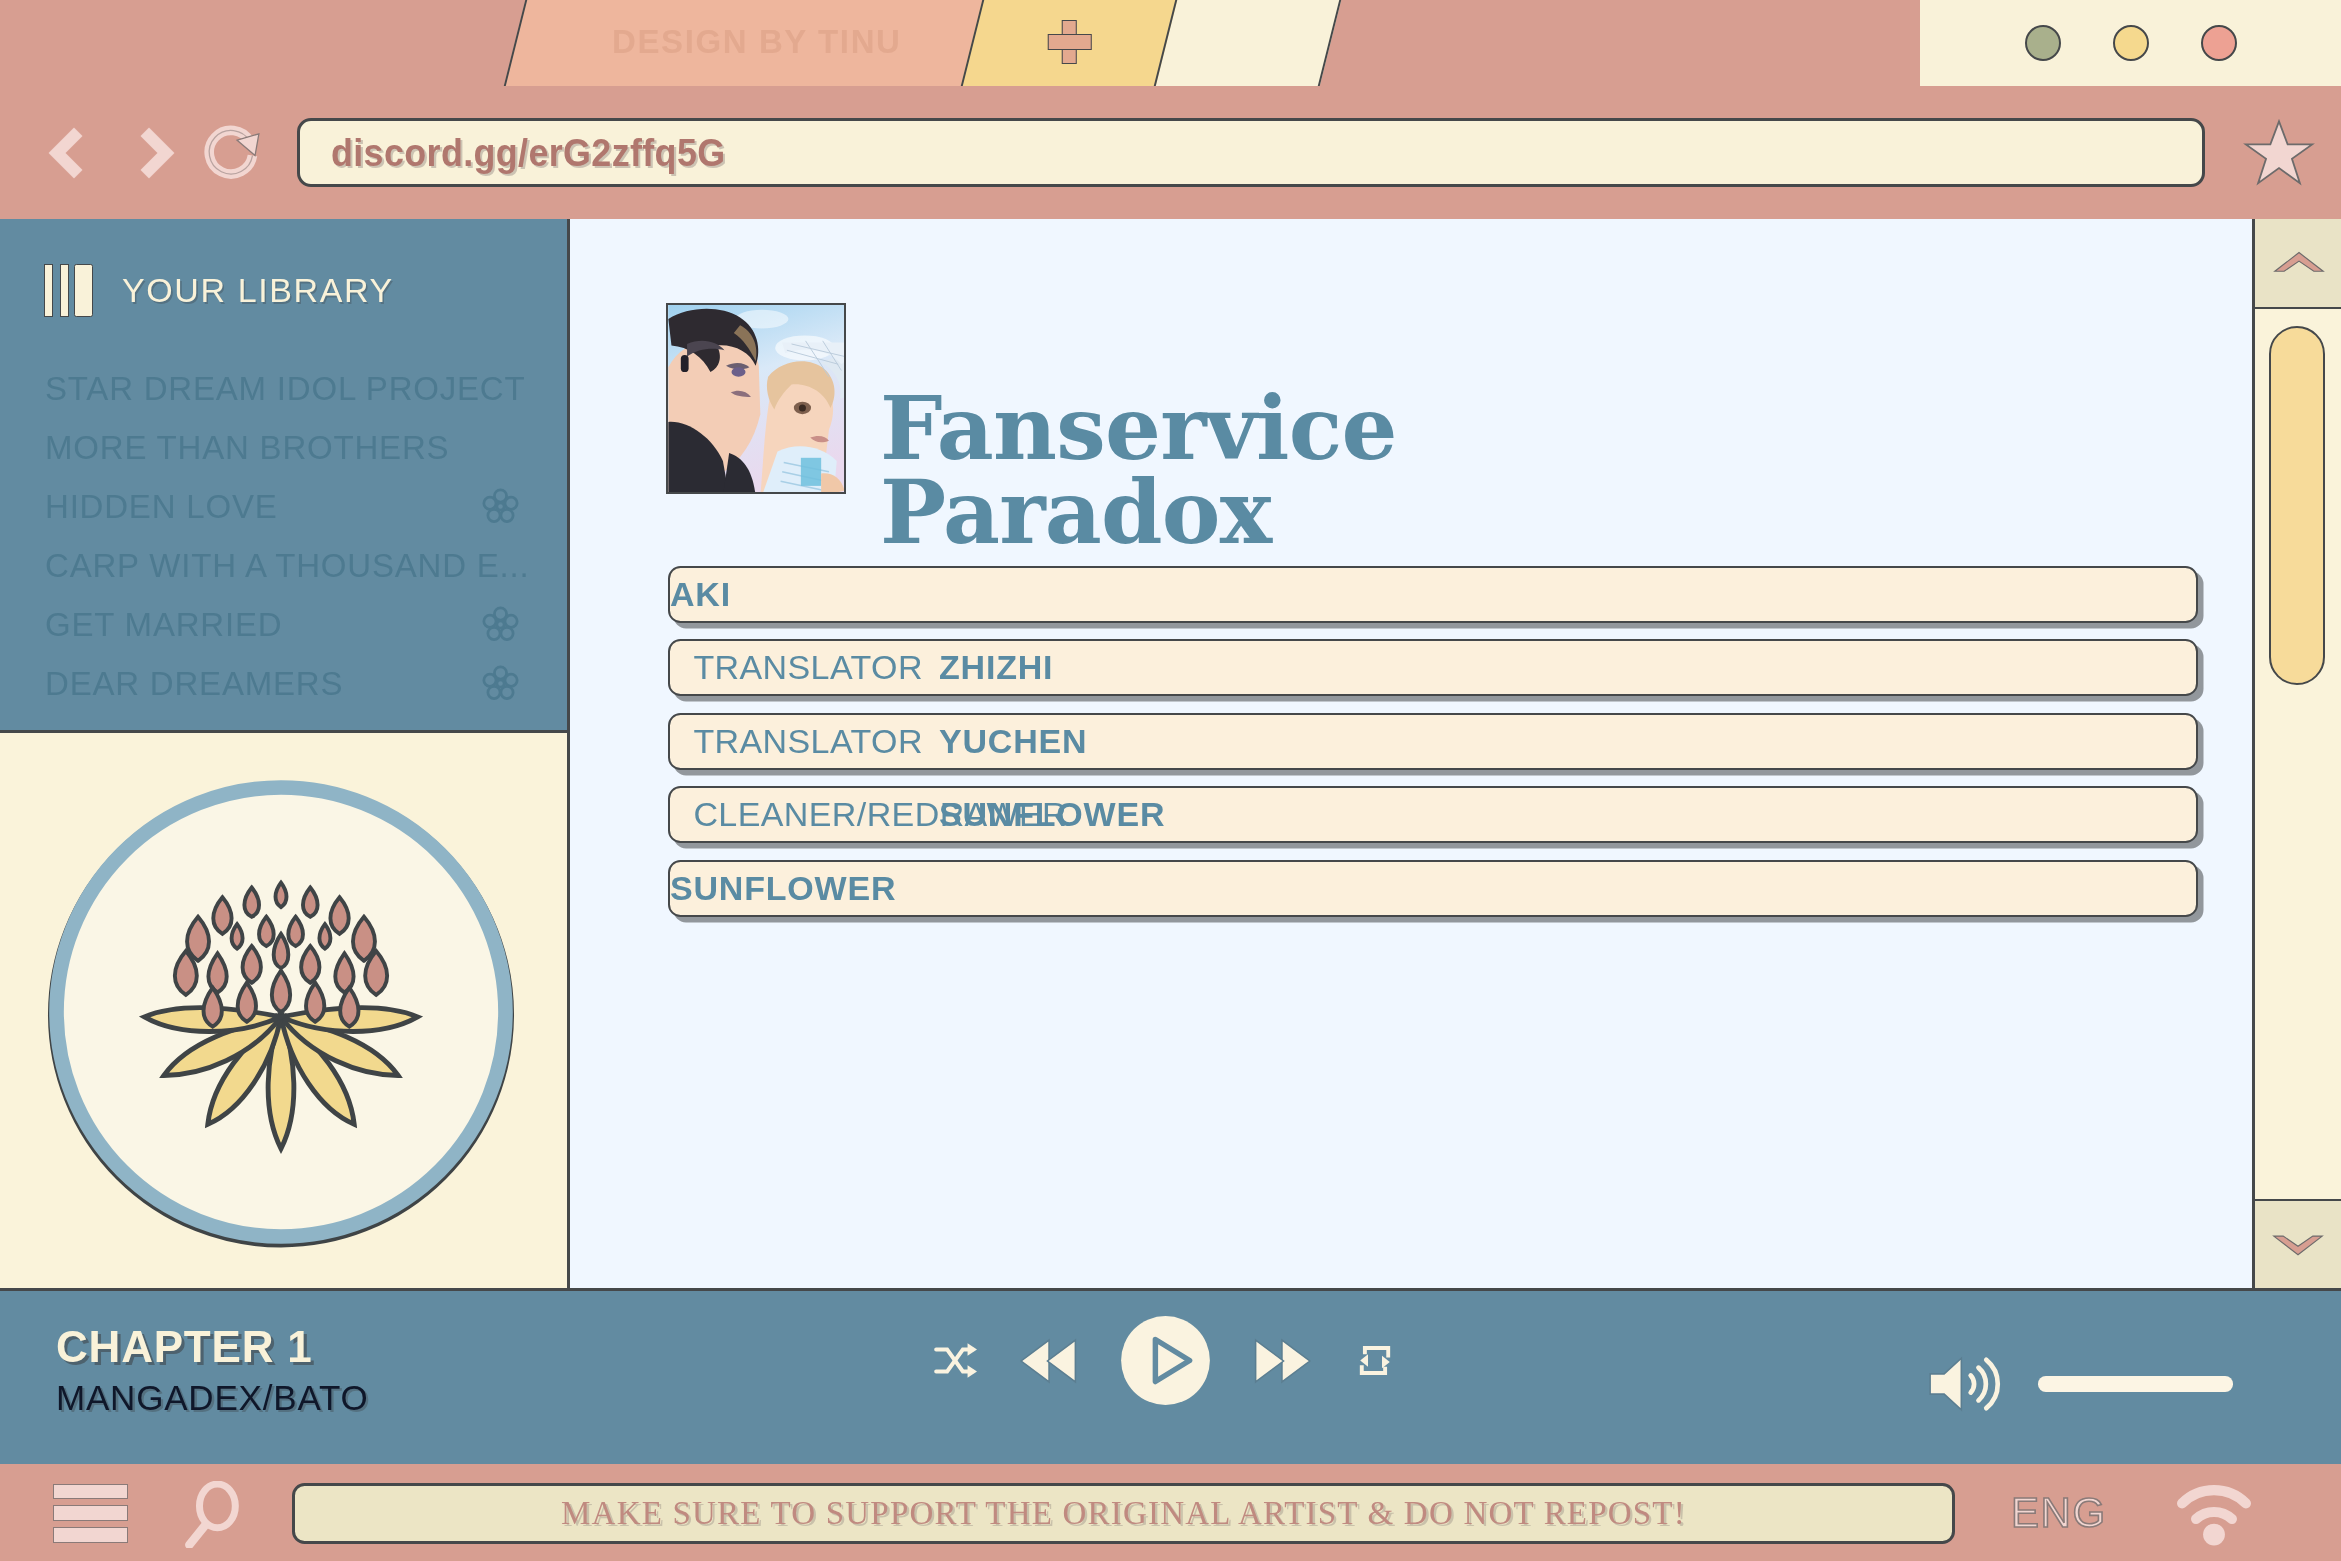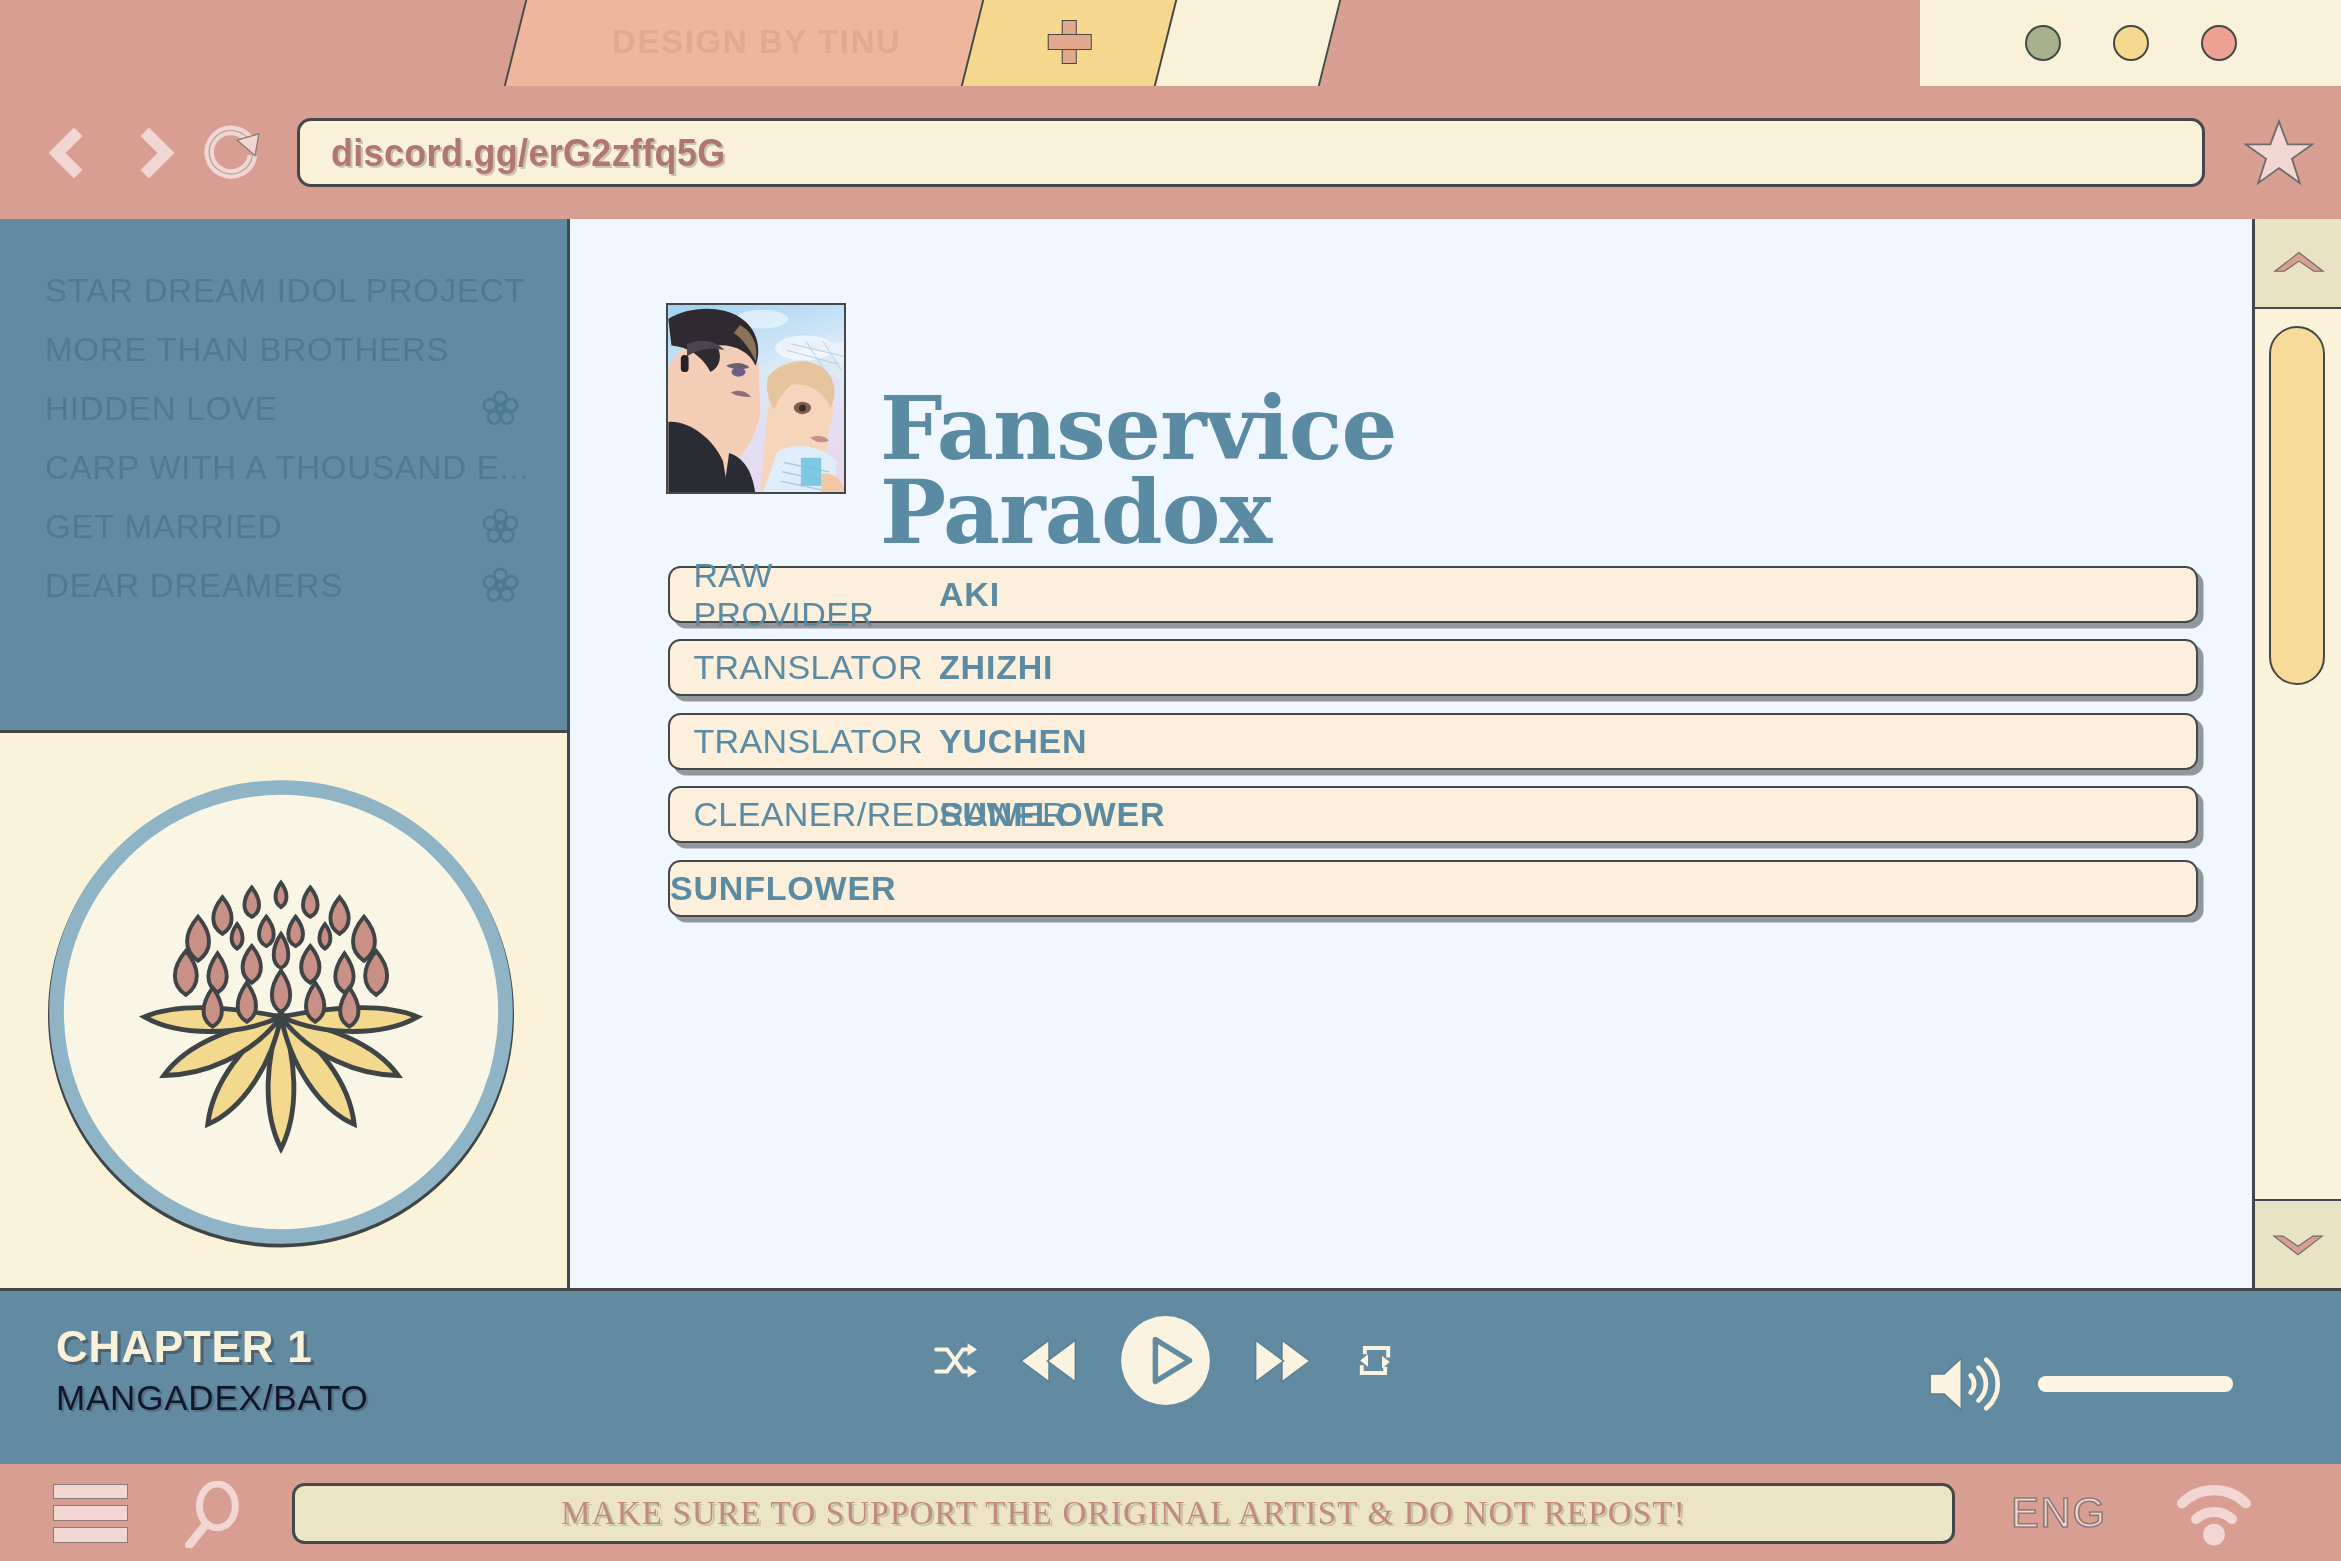--- a/index.html
+++ b/index.html
@@ -193,20 +193,28 @@
     <div class="star-btn">
       <svg viewBox="0 0 100 100" width="72" height="72">
         <polygon points="50,6 62,38 96,38 68,58 79,92 50,71 21,92 32,58 4,38 38,38" fill="#f2d6d1" stroke="#6d6b6b" stroke-width="2.5"></polygon>
       </svg>
     </div>
   </div>
 
   <div class="frame">
 
     <div class="sidebar">
+      <div class="sidebar-head">
+        <div class="lib-icon">
+          <span class="b1"></span>
+            <span class="b2"></span>
+            <span class="b3"></span>
+        </div>
+        <div class="lib-title">YOUR LIBRARY</div>
+      </div>
       <div class="lib-list">
         <div class="lib-item">
           <span class="lib-item-label">STAR DREAM IDOL PROJECT</span>
         </div>
         <div class="lib-item">
           <span class="lib-item-label">MORE THAN BROTHERS</span>
         </div>
         <div class="lib-item">
           <span class="lib-item-label">HIDDEN LOVE</span>
           <svg class="flower-ic" viewBox="0 0 48 48">
@@ -343,21 +351,20 @@
         </svg>
       </div>
 
       <div class="maintitle">
         <div>Fanservice</div>
         <div>Paradox</div>
       </div>
 
       <div class="credits">
         <div class="credit-row">
-          <span class="credit-label">RAW PROVIDER</span>
           <span class="credit-value">AKI</span>
         </div>
         <div class="credit-row">
           <span class="credit-label">TRANSLATOR</span>
           <span class="credit-value">ZHIZHI</span>
         </div>
         <div class="credit-row">
           <span class="credit-label">TRANSLATOR</span>
           <span class="credit-value">YUCHEN</span>
         </div>

